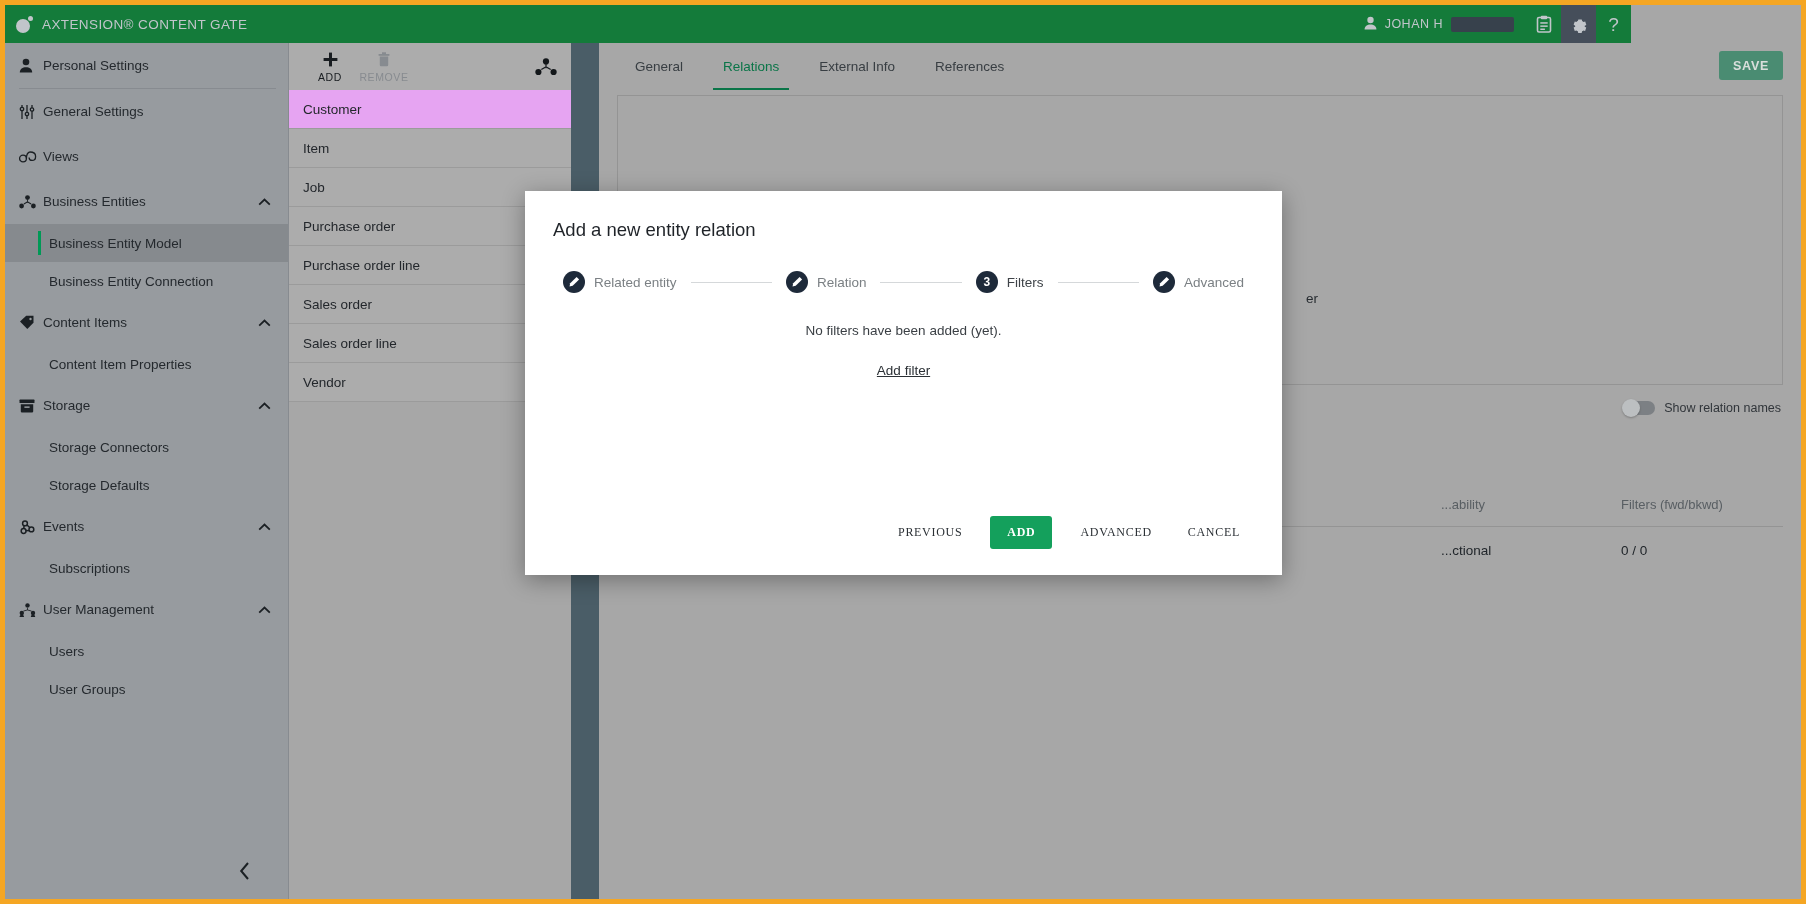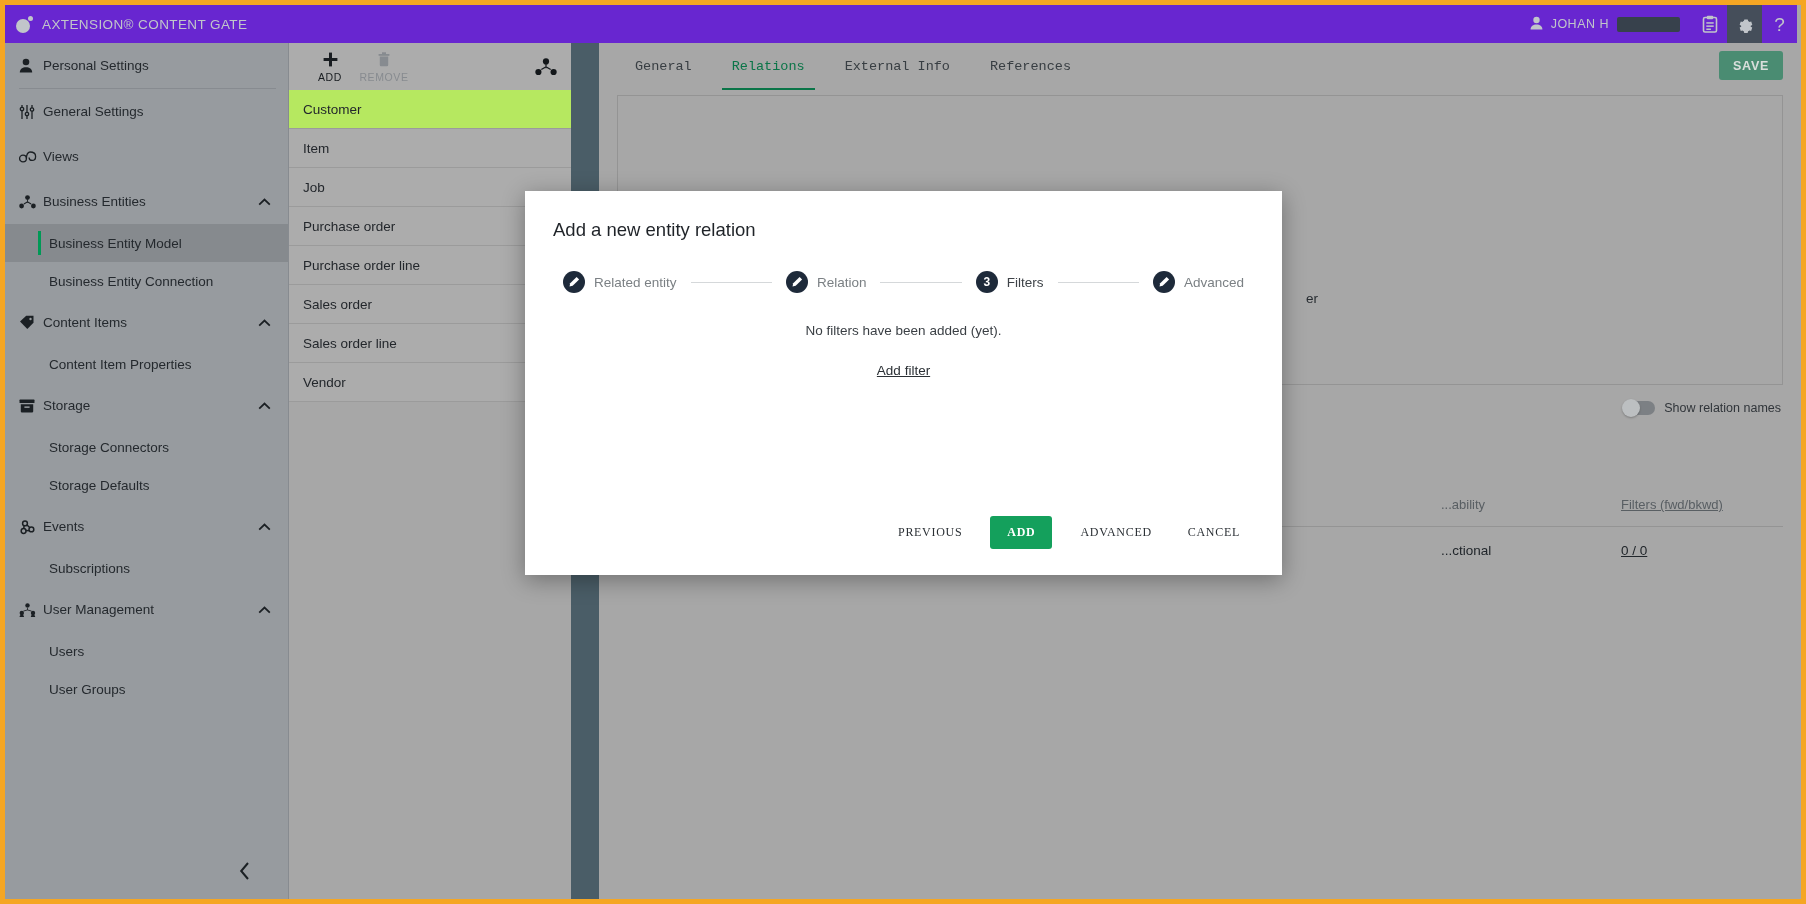--- a/index.html
+++ b/index.html
@@ -23,22 +23,22 @@
     width: 1806px; height: 904px;
     border: 5px solid #f5a623;
     background: #aeaeae;
     overflow: hidden;
   }
 
   
   #topbar {
     position: absolute;
     left: 0; top: 0;
-    width: 1792px; height: 38px;
-    background: #6d28d9;
+    width: 1626px; height: 38px;
+    background: #15803d;
     display: flex;
     align-items: center;
     color: #c9ced3;
   }
   #brand {
     display: flex;
     align-items: center;
     gap: 9px;
     padding-left: 11px;
     flex: 0 0 auto;
@@ -204,21 +204,21 @@
   .entity-row {
     height: 39px;
     display: flex;
     align-items: center;
     padding-left: 14px;
     font-size: 13.5px;
     color: #25292e;
     border-bottom: 1px solid #a2a2a2;
     background: #b3b3b3;
   }
-  .entity-row.selected { background: #bef264; }
+  .entity-row.selected { background: #f0abfc; }
 
   
   #main {
     position: absolute;
     left: 566px; top: 38px;
     right: 0; bottom: 0;
     background: #4e616c;
   }
   #main-inner {
     position: absolute;
@@ -233,21 +233,20 @@
     padding-left: 16px;
     position: relative;
   }
   .tab {
     display: flex;
     align-items: center;
     padding: 0 20px;
     font-size: 13.5px;
     color: #3b4146;
     position: relative;
-    font-family: Liberation Mono, monospace;
   }
   .tab.active { color: #0b7a4b; }
   .tab.active::after {
     content: "";
     position: absolute;
     left: 10px; right: 10px; bottom: 0;
     height: 2.5px;
     background: #0b7a4b;
   }
   #save-button {
@@ -320,21 +319,21 @@
   }
   #relation-table .trow {
     display: flex;
     height: 46px;
     align-items: center;
     color: #23282d;
     font-size: 13.5px;
   }
   #relation-table .c0 { width: 824px; flex: 0 0 824px; }
   #relation-table .c1 { width: 180px; flex: 0 0 180px; }
-  #relation-table .c2 { width: 184px; flex: 0 0 184px; text-decoration: underline; }
+  #relation-table .c2 { width: 184px; flex: 0 0 184px; }
   #relation-table .c3 { flex: 1 1 auto; }
 
   
   #modal-overlay {
     position: absolute;
     left: 0; top: 0;
     width: 1796px; height: 894px;
     background: rgba(0,0,0,0.04);
   }
   #modal {

